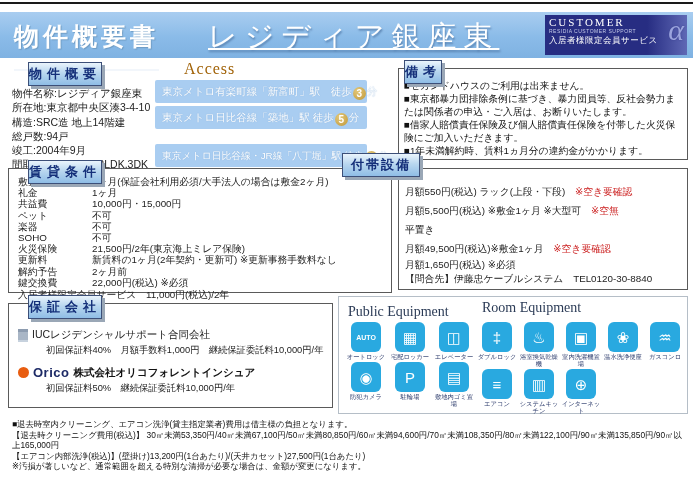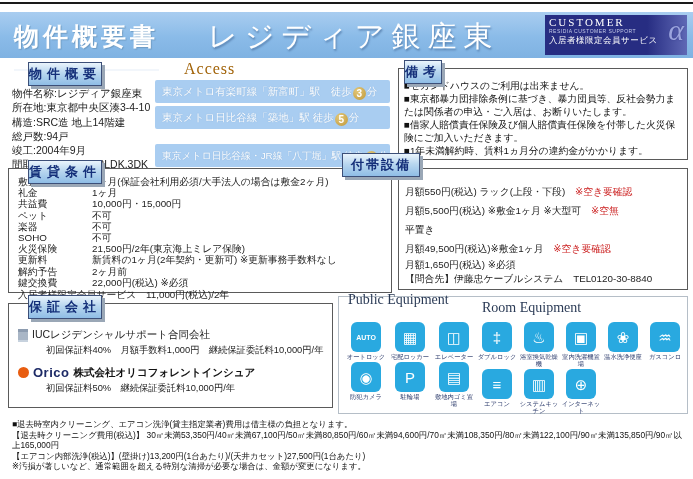--- a/index.html
+++ b/index.html
@@ -8,41 +8,41 @@
     font-family:"Liberation Sans","DejaVu Sans",sans-serif;color:#1b1b1b;overflow:hidden;
   }
   .topline{position:absolute;left:0;top:2px;width:693px;height:2px;background:#1a1a1a;}
   
   .header{position:absolute;left:0;top:12px;width:693px;height:46px;
     background:linear-gradient(180deg,#a9cdf0 0%,#8abbe8 55%,#7fb2e2 100%);}
   .doc-title{position:absolute;left:14px;top:8px;font-family:"Liberation Serif","DejaVu Serif",serif;
     font-size:25px;font-weight:bold;color:#ffffff;letter-spacing:4px;
     border-bottom:2px solid #f2f6fb;padding-bottom:16px;text-shadow:1px 1px 1px #6f9cc4;}
   .prop-title{position:absolute;left:208px;top:5px;font-family:"Liberation Serif","DejaVu Serif",serif;
-    font-size:29px;color:#ffffff;letter-spacing:7px;text-shadow:1px 2px 2px #5d87b5;}
+    font-size:29px;color:#ffffff;letter-spacing:7px;text-shadow:1px 2px 2px #5d87b5;text-decoration:underline;}
   .logo{position:absolute;right:6px;top:3px;width:142px;height:40px;
     background:linear-gradient(90deg,#272d82 0%,#272d82 72%,#5f68b5 100%);
     color:#fff;padding:2px 4px;box-sizing:border-box;}
   .logo .brand{font-family:"Liberation Serif","DejaVu Serif",serif;font-size:11px;letter-spacing:2px;line-height:11px;}
   .logo .sub{font-size:5px;color:#c6cbe9;letter-spacing:.5px;line-height:7px;}
   .logo .svc{font-size:8.5px;letter-spacing:.5px;line-height:11px;}
   .logo .alpha{position:absolute;right:3px;top:-2px;font-family:"Liberation Serif","DejaVu Serif",serif;
     font-style:italic;font-size:30px;color:#9ba4dd;text-shadow:0 0 2px #3a418f;}
   
   .tab{position:absolute;background:linear-gradient(180deg,#eaf4fc 0%,#b9d7ef 45%,#8fbde6 100%);
     border:1px solid #3c4f78;color:#15307a;font-weight:bold;font-size:13px;
     padding:2px 0;letter-spacing:5px;box-shadow:3px 3px 0 #9aa7b6;white-space:nowrap;z-index:5;}
   
   .box{position:absolute;border:1px solid #5a5a5a;background:#ffffff;box-sizing:border-box;}
   
   .overview-list{position:absolute;left:12px;top:86px;width:150px;font-size:10.5px;line-height:14.3px;color:#222;}
   
   .access-title{position:absolute;left:184px;top:60px;font-family:"Liberation Serif","DejaVu Serif",serif;
     font-size:16px;color:#a16207;letter-spacing:1px;}
-  .access-row{position:absolute;left:155px;width:235px;height:23px;background:#a9cdf1;border-radius:2px;
+  .access-row{position:absolute;left:155px;width:212px;height:23px;background:#a9cdf1;border-radius:2px;
     color:#ffffff;font-size:10.5px;line-height:23px;padding-left:7px;box-sizing:border-box;white-space:nowrap;
     text-shadow:0 0 1px #7ba7d4;}
   .min-badge{display:inline-block;width:13px;height:13px;border-radius:50%;
     background:radial-gradient(circle at 35% 30%,#e3c878,#c0983a);color:#fff;font-weight:bold;
     font-size:10px;line-height:13px;text-align:center;vertical-align:-2px;margin:0 1px;text-shadow:none;}
   
   .lease-body{position:absolute;left:18px;top:176px;width:370px;font-size:9.8px;line-height:11.2px;color:#222;}
   .lease-row{display:flex;}
   .lease-row .lbl{width:74px;flex:none;}
   .lease-row .val{flex:1;white-space:nowrap;}
@@ -187,21 +187,21 @@
   <div class="guar-terms">初回保証料40%　月額手数料1,000円　継続保証委託料10,000円/年</div>
   <div class="guar-name">
     <span class="orico-dot"></span>
     <span class="orico-word">Orico</span>
     <span class="orico-name">株式会社オリコフォレントインシュア</span>
   </div>
   <div class="guar-terms">初回保証料50%　継続保証委託料10,000円/年</div>
 </div>
 
 <div class="equip-box"></div>
-<div class="equip-h" style="left:348px;top:292px;">Public Equipment</div>
+<div class="equip-h" style="left:348px;top:304px;">Public Equipment</div>
 <div class="equip-h" style="left:482px;top:300px;">Room Equipment</div>
 
 <div class="tiles" style="left:344px;top:322px;width:134px;">
   <div class="cell">
     <div class="tile txt">AUTO</div>
     <div class="cap">オートロック</div>
   </div>
   <div class="cell">
     <div class="tile">▦</div>
     <div class="cap">宅配ロッカー</div>

